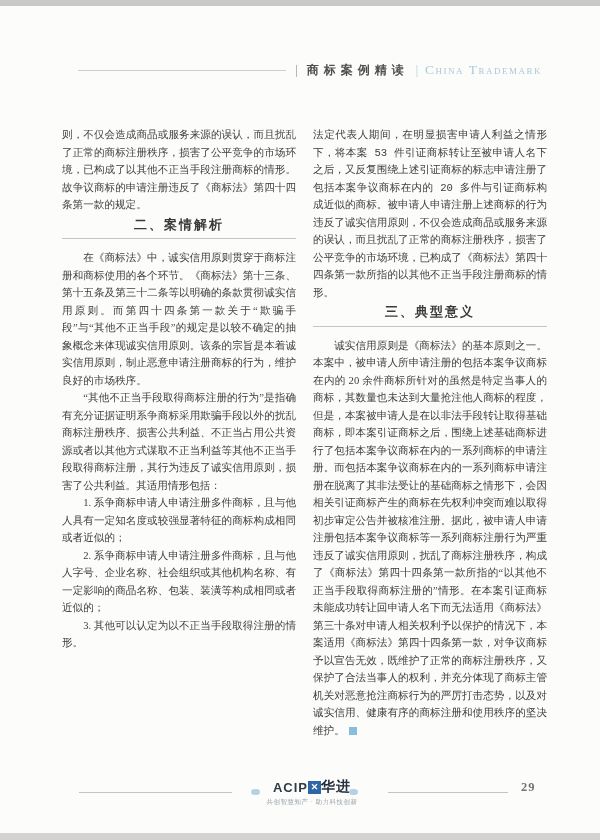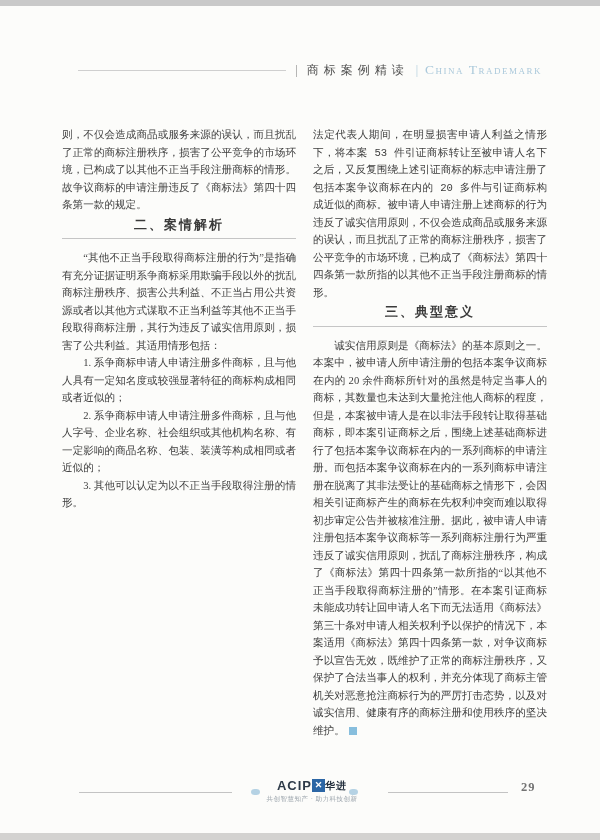--- a/index.html
+++ b/index.html
@@ -12,21 +12,21 @@
     overflow:hidden;
   }
   .edge-top{position:absolute;top:0;left:0;width:600px;height:6px;background:#c9c9c9;}
   .edge-bottom{position:absolute;bottom:0;left:0;width:600px;height:7px;background:#d3d2d0;}
 
   
   .header{position:absolute;top:62px;left:78px;right:58px;display:flex;align-items:center;height:16px;}
   .header-rule{flex:1;height:0;border-top:1px solid #cfcfcf;margin-right:9px;}
   .header-bar{color:#8a8a8a;font-size:12px;margin:0 9px 0 0;}
   .header-bar.blue{color:#b3cddd;margin:0 7px;}
-  .header-title-zh{font-size:12px;font-weight:normal;color:#4e4e4e;letter-spacing:5px;white-space:nowrap;}
+  .header-title-zh{font-size:12px;font-weight:bold;color:#4e4e4e;letter-spacing:5px;white-space:nowrap;}
   .header-title-en{font-size:13.5px;color:#abc9db;font-variant:small-caps;letter-spacing:1.5px;white-space:nowrap;}
 
   
   .col{position:absolute;top:127px;width:234px;font-size:10.6px;line-height:17.5px;text-align:justify;text-justify:inter-ideograph;}
   .col-left{left:62px;}
   .col-right{left:313px;}
   .para{margin:0;text-indent:2em;}
   .para.cont{text-indent:0;font-family:Liberation Mono, monospace;}
   .list-item{margin:0;text-indent:2em;}
   .section-heading{margin:1px 0 5px;text-align:center;text-indent:0;font-size:13px;font-weight:bold;color:#3a3a3a;letter-spacing:2px;}
@@ -38,21 +38,21 @@
   .footer-line{position:absolute;top:792px;height:0;border-top:1px solid #c3c3c3;}
   .footer-line.left{left:79px;width:153px;}
   .footer-line.right{left:388px;width:120px;}
   .ornament{position:absolute;top:789px;width:9px;height:6px;background:#b5d2e4;border-radius:50% / 60%;}
   .ornament.left{left:251px;}
   .ornament.right{left:349px;}
   .footer-logo{position:absolute;top:778px;left:266px;width:92px;text-align:center;}
   .logo-row{display:flex;align-items:center;justify-content:center;gap:0;}
   .logo-acip{font-family:"Liberation Sans","DejaVu Sans",sans-serif;font-weight:bold;font-size:13px;color:#2e3b49;letter-spacing:1px;}
   .logo-mark{display:inline-flex;align-items:center;justify-content:center;width:13px;height:13px;background:#2c66a5;color:#ffffff;font-size:9px;font-weight:bold;line-height:1;}
-  .logo-cn{font-size:10px;font-weight:bold;color:#222e3c;letter-spacing:1px;}
+  .logo-cn{font-size:14px;font-weight:bold;color:#222e3c;letter-spacing:1px;}
   .logo-tagline{font-size:6.5px;color:#9aa3ab;letter-spacing:0.5px;margin-top:2px;white-space:nowrap;}
   .page-number{position:absolute;top:780px;left:521px;font-size:12.5px;font-weight:bold;color:#737373;letter-spacing:1px;}
 </style>
 </head>
 <body>
 
 <div class="edge-top"></div>
 <div class="edge-bottom"></div>
 
 <div class="header">
@@ -60,20 +60,21 @@
   <span class="header-bar">|</span>
   <span class="header-title-zh">商标案例精读</span>
   <span class="header-bar blue">|</span>
   <span class="header-title-en">China Trademark</span>
 </div>
 
 <div class="col col-left">
   <p class="para cont">则，不仅会造成商品或服务来源的误认，而且扰乱了正常的商标注册秩序，损害了公平竞争的市场环境，已构成了以其他不正当手段注册商标的情形。故争议商标的申请注册违反了《商标法》第四十四条第一款的规定。</p>
   <div class="section-heading">二、案情解析</div>
   <hr class="heading-rule">
+  <p class="para">在《商标法》中，诚实信用原则贯穿于商标注册和商标使用的各个环节。《商标法》第十三条、第十五条及第三十二条等以明确的条款贯彻诚实信用原则。而第四十四条第一款关于“欺骗手段”与“其他不正当手段”的规定是以较不确定的抽象概念来体现诚实信用原则。该条的宗旨是本着诚实信用原则，制止恶意申请注册商标的行为，维护良好的市场秩序。</p>
   <p class="para">“其他不正当手段取得商标注册的行为”是指确有充分证据证明系争商标采用欺骗手段以外的扰乱商标注册秩序、损害公共利益、不正当占用公共资源或者以其他方式谋取不正当利益等其他不正当手段取得商标注册，其行为违反了诚实信用原则，损害了公共利益。其适用情形包括：</p>
   <p class="list-item">1. 系争商标申请人申请注册多件商标，且与他人具有一定知名度或较强显著特征的商标构成相同或者近似的；</p>
   <p class="list-item">2. 系争商标申请人申请注册多件商标，且与他人字号、企业名称、社会组织或其他机构名称、有一定影响的商品名称、包装、装潢等构成相同或者近似的；</p>
   <p class="list-item">3. 其他可以认定为以不正当手段取得注册的情形。</p>
 </div>
 
 <div class="col col-right">
   <p class="para cont">法定代表人期间，在明显损害申请人利益之情形下，将本案 53 件引证商标转让至被申请人名下之后，又反复围绕上述引证商标的标志申请注册了包括本案争议商标在内的 20 多件与引证商标构成近似的商标。被申请人申请注册上述商标的行为违反了诚实信用原则，不仅会造成商品或服务来源的误认，而且扰乱了正常的商标注册秩序，损害了公平竞争的市场环境，已构成了《商标法》第四十四条第一款所指的以其他不正当手段注册商标的情形。</p>
   <div class="section-heading">三、典型意义</div>
   <hr class="heading-rule">

